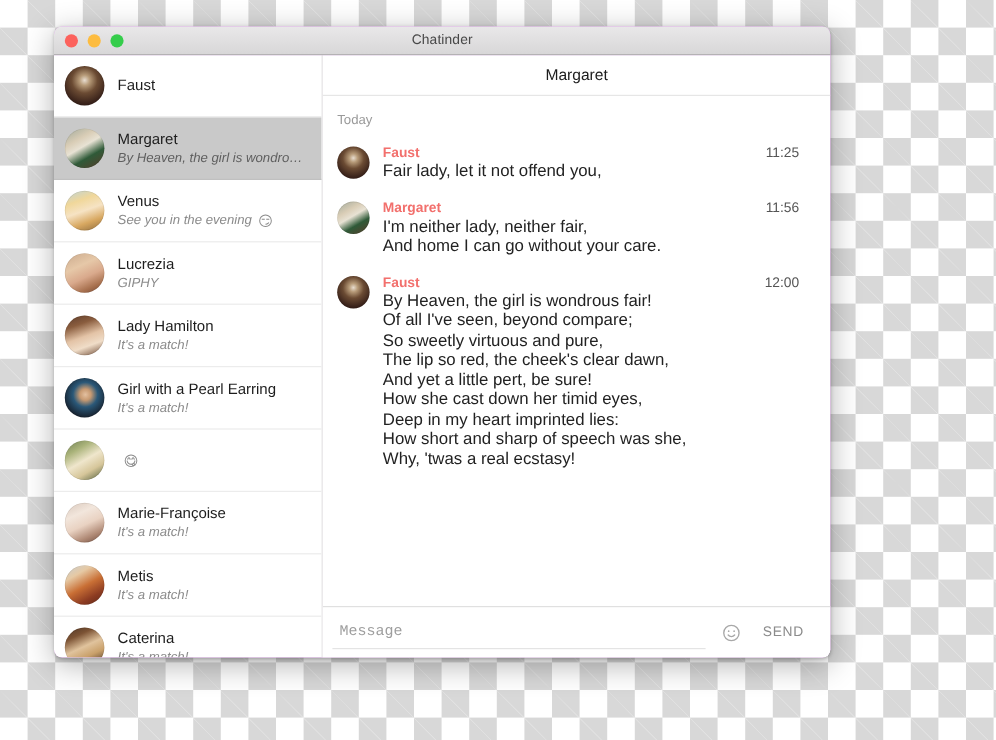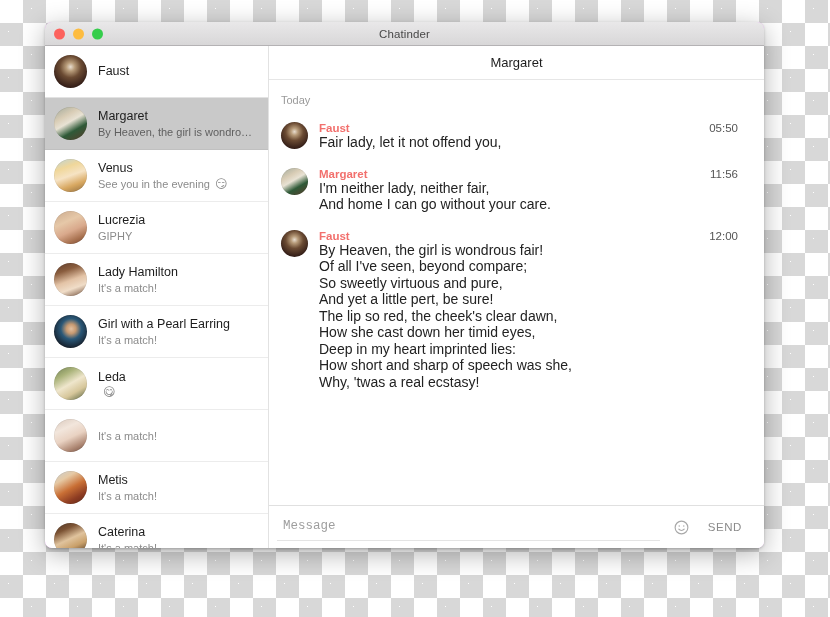--- a/index.html
+++ b/index.html
@@ -10,21 +10,21 @@
     background-color:#ffffff;
     background-image:
       linear-gradient(45deg,#d8d8d8 25%,transparent 25%,transparent 75%,#d8d8d8 75%),
       linear-gradient(45deg,#d8d8d8 25%,transparent 25%,transparent 75%,#d8d8d8 75%);
     background-size:46px 46px;
     background-position:0 0,23px 23px;
   }
 
   
   .window{
-    position:absolute;left:45px;top:22px;width:719px;height:526px;
+    position:absolute;left:45px;top:22px;width:647px;height:526px;
     border-radius:7px;overflow:hidden;background:#f0abfc;
     box-shadow:0 6px 26px rgba(0,0,0,.30),0 1px 3px rgba(0,0,0,.22);
     display:flex;flex-direction:column;
   }
   .titlebar{
     height:23px;flex:0 0 23px;position:relative;
     background:linear-gradient(to bottom,#e9e8e9,#d8d7d8);
     border-bottom:1px solid #b4b2b4;
   }
   .lights{position:absolute;left:9px;top:50%;transform:translateY(-50%);display:flex;gap:8px;}
@@ -52,21 +52,21 @@
   .conv.self{border-bottom:1px solid #e2e2e2;}
   .conv.selected{background:#c9c9c9;border-bottom:1px solid #c0c0c0;}
   .conv-text{min-width:0;flex:1;}
   .conv-name{
     font-size:12.5px;color:#1d1d1d;line-height:15px;
     white-space:nowrap;overflow:hidden;text-overflow:ellipsis;
   }
   .conv-sub{
     font-size:11px;color:#8b8b8b;line-height:14px;margin-top:1px;
     white-space:nowrap;overflow:hidden;text-overflow:ellipsis;
-    display:flex;align-items:center;gap:5px;
+    display:flex;align-items:center;gap:5px;font-style:italic;
   }
   .conv.selected .conv-sub{color:#5f5f5f;}
   .emoji{font-size:12px;line-height:12px;}
 
   
   .avatar{
     border-radius:50%;flex:0 0 auto;background-size:cover;background-position:center;
     box-shadow:inset 0 0 0 .5px rgba(0,0,0,.10);
   }
   .av-sm{width:33px;height:33px;}
@@ -177,30 +177,30 @@
             <div class="conv-text">
               <div class="conv-name">Girl with a Pearl Earring</div>
               <div class="conv-sub">
                 <span>It's a match!</span>
               </div>
             </div>
           </div>
           <div class="conv">
             <div class="avatar av-sm" style="background-image: linear-gradient(150deg, rgb(109, 125, 82) 0%, rgb(170, 179, 122) 26%, rgb(239, 230, 204) 50%, rgb(214, 198, 154) 72%, rgb(76, 90, 56) 100%);"></div>
             <div class="conv-text">
-              <div class="conv-name">Leda</div>
               <div class="conv-sub">
                 <span></span>
                 <span class="emoji">😋</span>
               </div>
             </div>
           </div>
           <div class="conv">
             <div class="avatar av-sm" style="background-image: linear-gradient(155deg, rgb(216, 199, 187) 0%, rgb(242, 230, 220) 30%, rgb(233, 210, 194) 54%, rgb(176, 138, 118) 78%, rgb(109, 74, 60) 100%);"></div>
             <div class="conv-text">
+              <div class="conv-name">Marie-Françoise</div>
               <div class="conv-sub">
                 <span>It's a match!</span>
               </div>
             </div>
           </div>
           <div class="conv">
             <div class="avatar av-sm" style="background-image: linear-gradient(150deg, rgb(200, 207, 210) 0%, rgb(230, 201, 164) 26%, rgb(201, 111, 53) 52%, rgb(141, 60, 34) 76%, rgb(90, 38, 24) 100%);"></div>
             <div class="conv-text">
               <div class="conv-name">Metis</div>
               <div class="conv-sub">
@@ -227,21 +227,21 @@
       </div>
 
       <div class="messages">
         <div class="day-divider">Today</div>
         <div id="msg-list">
             <div class="msg">
               <div class="avatar av-msg" style="background-image: radial-gradient(circle at 50% 36%, rgb(232, 221, 208) 0%, rgb(183, 155, 121) 16%, rgb(107, 75, 51) 40%, rgb(57, 34, 26) 72%, rgb(36, 18, 15) 100%);"></div>
               <div class="msg-body">
                 <div class="msg-top">
                   <div class="msg-sender" style="color: rgb(242, 112, 109);">Faust</div>
-                  <div class="msg-time">05:50</div>
+                  <div class="msg-time">11:25</div>
                 </div>
                 <div class="msg-line">Fair lady, let it not offend you,</div>
               </div>
             </div>
             <div class="msg">
               <div class="avatar av-msg" style="background-image: linear-gradient(150deg, rgb(159, 168, 154) 0%, rgb(217, 205, 182) 30%, rgb(232, 226, 212) 46%, rgb(47, 90, 56) 68%, rgb(90, 60, 42) 100%);"></div>
               <div class="msg-body">
                 <div class="msg-top">
                   <div class="msg-sender" style="color: rgb(242, 112, 109);">Margaret</div>
                   <div class="msg-time">11:56</div>
@@ -253,22 +253,22 @@
             <div class="msg">
               <div class="avatar av-msg" style="background-image: radial-gradient(circle at 50% 36%, rgb(232, 221, 208) 0%, rgb(183, 155, 121) 16%, rgb(107, 75, 51) 40%, rgb(57, 34, 26) 72%, rgb(36, 18, 15) 100%);"></div>
               <div class="msg-body">
                 <div class="msg-top">
                   <div class="msg-sender" style="color: rgb(242, 112, 109);">Faust</div>
                   <div class="msg-time">12:00</div>
                 </div>
                 <div class="msg-line">By Heaven, the girl is wondrous fair!</div>
                 <div class="msg-line">Of all I've seen, beyond compare;</div>
                 <div class="msg-line">So sweetly virtuous and pure,</div>
+                <div class="msg-line">The lip so red, the cheek's clear dawn,</div>
                 <div class="msg-line">And yet a little pert, be sure!</div>
-                <div class="msg-line">The lip so red, the cheek's clear dawn,</div>
                 <div class="msg-line">How she cast down her timid eyes,</div>
                 <div class="msg-line">Deep in my heart imprinted lies:</div>
                 <div class="msg-line">How short and sharp of speech was she,</div>
                 <div class="msg-line">Why, 'twas a real ecstasy!</div>
               </div>
             </div>
           </div>
       </div>
 
       <div class="composer">

